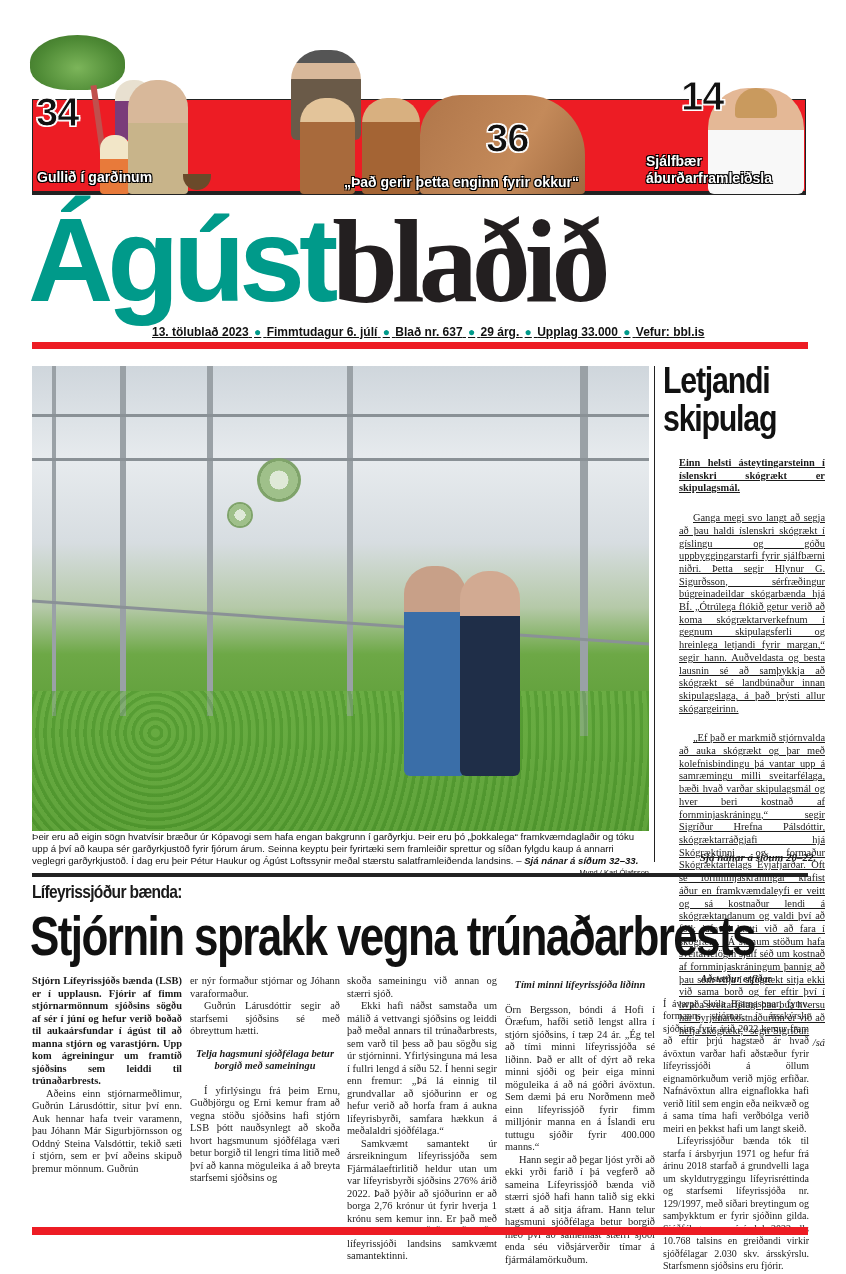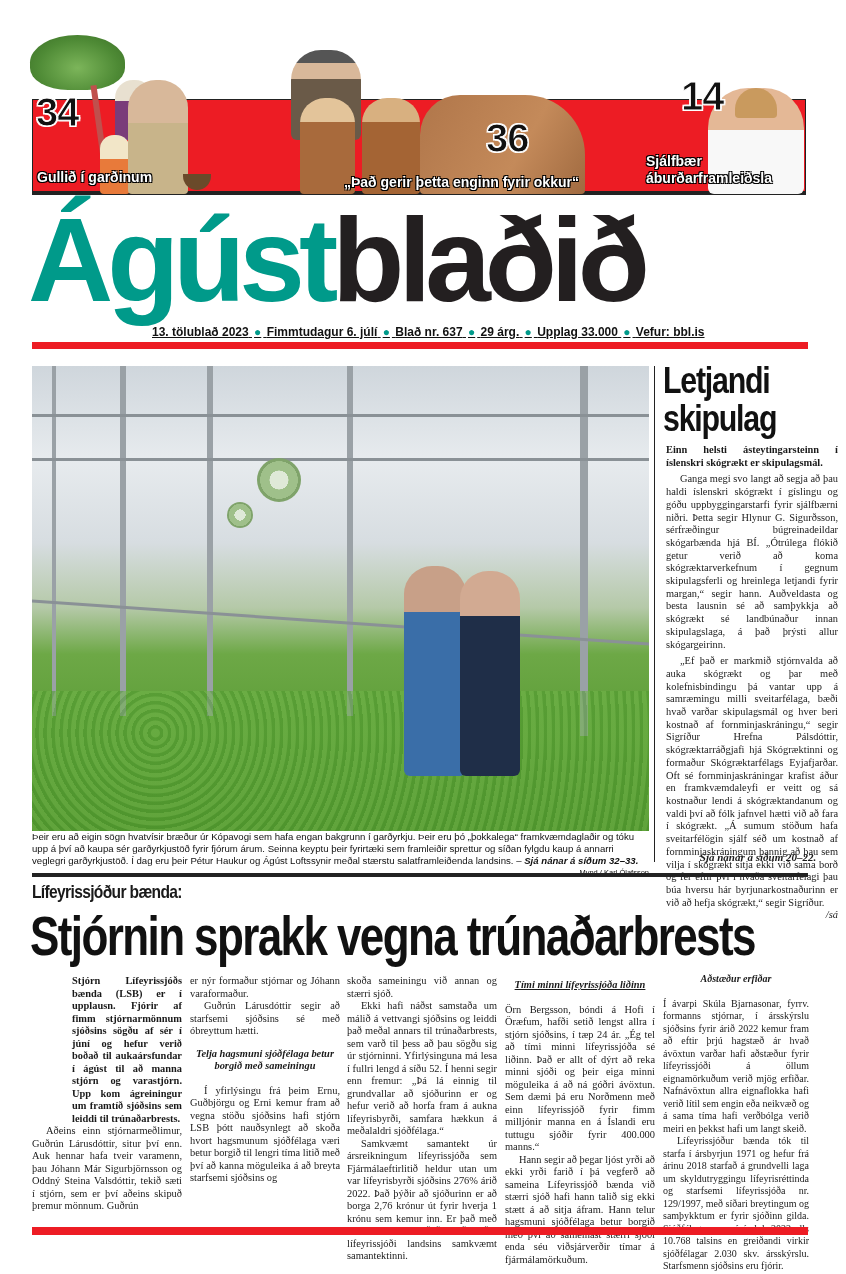--- a/index.html
+++ b/index.html
@@ -19,21 +19,21 @@
   .rider { left:291px; top:50px; width:70px; height:90px; background:linear-gradient(#555 0 14%, #d8b89a 14% 32%, #6a5a48 32%); border-radius:30px 30px 6px 6px; }
   .horse1 { left:300px; top:98px; width:55px; height:96px; background:linear-gradient(#e3c49a 0 25%, #a86a3c 25%); border-radius:25px 25px 4px 4px; }
   .horse2 { left:362px; top:98px; width:58px; height:96px; background:linear-gradient(#d8b080 0 25%, #a46434 25%); border-radius:25px 25px 4px 4px; }
   .horse3 { left:420px; top:95px; width:165px; height:99px; background:linear-gradient(120deg, #b0764a, #c48a5a 60%, #a06a40); border-radius:40px 60px 4px 4px; }
   .woman { left:708px; top:88px; width:96px; height:106px; background:linear-gradient(#e4b896 0 40%, #f8f8f8 40%); border-radius:40px 40px 6px 6px; }
   .woman-hair { left:735px; top:88px; width:42px; height:30px; background:#c99a5e; border-radius:22px 22px 4px 4px; }
 
   
   .masthead { left:28px; top:203px; width:790px; height:115px; font-family:"Liberation Sans", sans-serif; font-weight:bold; font-size:118px; line-height:115px; letter-spacing:-6px; white-space:nowrap; }
   .mast-green { color:#009a8a; }
-  .mast-black { color:#231f20; }
+  .mast-black { color:#231f20;font-family:Liberation Serif, serif; }
   .infobar { left:152px; top:325px; width:530px; font-family:"Liberation Sans", sans-serif; font-weight:bold; font-size:12px; color:#111; white-space:nowrap;text-decoration:underline; }
   .dot { color:#009a8a; font-size:12px; margin:0 2px; }
   .redbar { background:#ed1c24; }
   .darkbar { background:#222; }
 
   
   .mainphoto { left:32px; top:366px; width:617px; height:465px; overflow:hidden;
     background:
       linear-gradient(180deg, rgba(255,255,255,0) 0 52%, rgba(0,0,0,0) 52%),
       linear-gradient(180deg, #cfd6dc 0%, #e7ebee 20%, #d7dde1 38%, #b5c9a8 52%, #6da846 62%, #5d9e38 78%, #4e8e2c 100%); }
@@ -45,30 +45,30 @@
   .lettuce { position:absolute; left:0; bottom:0; width:617px; height:140px; background:
       repeating-radial-gradient(circle at 20% 30%, #6fb548 0 4px, #4f9a2e 5px 8px); opacity:.55; }
   .caption { left:32px; top:831px; width:617px; font-family:"Liberation Sans", sans-serif; font-size:9.6px; line-height:12px; color:#111; }
   .caption .ital { font-style:italic; font-weight:bold; }
   .credit { font-size:7.5px; float:right; }
 
   
   .side-rule { left:654px; top:366px; width:1px; height:496px; background:#222; }
   .side-title { left:663px; top:362px; width:180px; font-family:"Liberation Sans", sans-serif; font-weight:bold; font-size:37px; line-height:38px; letter-spacing:-1.5px; color:#111; transform:scaleX(.82); transform-origin:left top; }
   .side-text { left:662px; top:440px; width:180px; font-size:10.4px; line-height:12.7px; text-align:justify; }
-  .side-text p { margin:4px; text-indent:14px; }
+  .side-text p { margin:17px; text-indent:14px;text-decoration:underline; }
   .side-text p.lead { text-indent:0; font-weight:bold; }
   .side-more { left:668px; top:851px; width:180px; text-align:center; font-style:italic; font-weight:bold; font-size:11px; }
 
   
   .kicker { left:32px; top:881px; font-family:"Liberation Sans", sans-serif; font-weight:bold; font-size:19px; letter-spacing:-0.8px; transform:scaleX(.82); transform-origin:left top; white-space:nowrap; }
   .headline { left:30px; top:905px; font-family:"Liberation Sans", sans-serif; font-weight:bold; font-size:55px; line-height:62px; letter-spacing:-2px; white-space:nowrap; transform:scaleX(.80); transform-origin:left top; color:#111; }
   .col { top:975px; width:150px; font-size:10.4px; line-height:12.5px; text-align:justify; }
   .col p { margin:0; text-indent:14px; }
-  .col p.lead { text-indent:0; font-weight:bold;margin-left:40px; }
+  .col p.lead { text-indent:0; font-weight:bold; }
   .col p.noind { text-indent:0; }
   .col .sub { text-indent:0; text-align:center; font-style:italic; font-weight:bold; margin:10px 0 12px; }
   .sig { float:right; font-style:italic; }
 </style>
 </head>
 <body>
 
 <div class="abs banner"></div>
 
 <div class="abs rhubarb-leaf"></div>
@@ -164,21 +164,21 @@
   <p>Í yfirlýsingu frá þeim Ernu, Guðbjörgu og Erni kemur fram að vegna stöðu sjóðsins hafi stjórn LSB þótt nauðsynlegt að skoða hvort hagsmunum sjóðfélaga væri betur borgið til lengri tíma litið með því að kanna möguleika á að breyta starfsemi sjóðsins og</p>
 </div>
 
 <div class="abs col" style="left:347px;">
   <p class="noind">skoða sameiningu við annan og stærri sjóð.</p>
   <p>Ekki hafi náðst samstaða um málið á vettvangi sjóðsins og leiddi það meðal annars til trúnaðarbrests, sem varð til þess að þau sögðu sig úr stjórninni. Yfirlýsinguna má lesa í fullri lengd á síðu 52. Í henni segir enn fremur: „Þá lá einnig til grundvallar að sjóðurinn er og hefur verið að horfa fram á aukna lífeyrisbyrði, samfara hækkun á meðalaldri sjóðfélaga.“</p>
   <p>Samkvæmt samantekt úr ársreikningum lífeyrissjóða sem Fjármálaeftirlitið heldur utan um var lífeyrisbyrði sjóðsins 276% árið 2022. Það þýðir að sjóðurinn er að borga 2,76 krónur út fyrir hverja 1 krónu sem kemur inn. Er það með hæsta móti miðað við aðra lífeyrissjóði landsins samkvæmt samantektinni.</p>
 </div>
 
 <div class="abs col" style="left:505px;top:969px;">
-  <p class="sub" style="text-decoration:underline;">Tími minni lífeyrissjóða liðinn</p>
+  <p class="sub" style="">Tími minni lífeyrissjóða liðinn</p>
   <p class="noind">Örn Bergsson, bóndi á Hofi í Öræfum, hafði setið lengst allra í stjórn sjóðsins, í tæp 24 ár. „Ég tel að tími minni lífeyrissjóða sé liðinn. Það er allt of dýrt að reka minni sjóði og þeir eiga minni möguleika á að ná góðri ávöxtun. Sem dæmi þá eru Norðmenn með einn lífeyrissjóð fyrir fimm milljónir manna en á Íslandi eru tuttugu sjóðir fyrir 400.000 manns.“</p>
   <p>Hann segir að þegar ljóst yrði að ekki yrði farið í þá vegferð að sameina Lífeyrissjóð bænda við stærri sjóð hafi hann talið sig ekki stætt á að sitja áfram. Hann telur hagsmuni sjóðfélaga betur borgið með því að sameinast stærri sjóði enda séu viðsjárverðir tímar á fjármálamörkuðum.</p>
 </div>
 
 <div class="abs col" style="left:663px;top:969px;width:146px;font-size:10px;">
   <p class="sub" style="margin-top:4px;">Aðstæður erfiðar</p>
   <p class="noind">Í ávarpi Skúla Bjarnasonar, fyrrv. formanns stjórnar, í ársskýrslu sjóðsins fyrir árið 2022 kemur fram að eftir þrjú hagstæð ár hvað ávöxtun varðar hafi aðstæður fyrir lífeyrissjóði á öllum eignamörkuðum verið mjög erfiðar. Nafnávöxtun allra eignaflokka hafi verið lítil sem engin eða neikvæð og á sama tíma hafi verðbólga verið meiri en þekkst hafi um langt skeið.</p>
   <p><span>Lífeyrissjóður bænda tók til starfa í ársbyrjun 1971 og hefur frá árinu 2018 starfað á grundvelli laga um skyldutryggingu lífeyrisréttinda og starfsemi lífeyrissjóða nr. 129/1997, með síðari breytingum og samþykktum er fyrir sjóðinn gilda. Sjóðfélagar voru í árslok 2022 alls 10.768 talsins en greiðandi virkir sjóðfélagar 2.030 skv. ársskýrslu. Starfsmenn sjóðsins eru fjórir.</span> <span class="sig">/ghp</span></p>
 </div>
 

